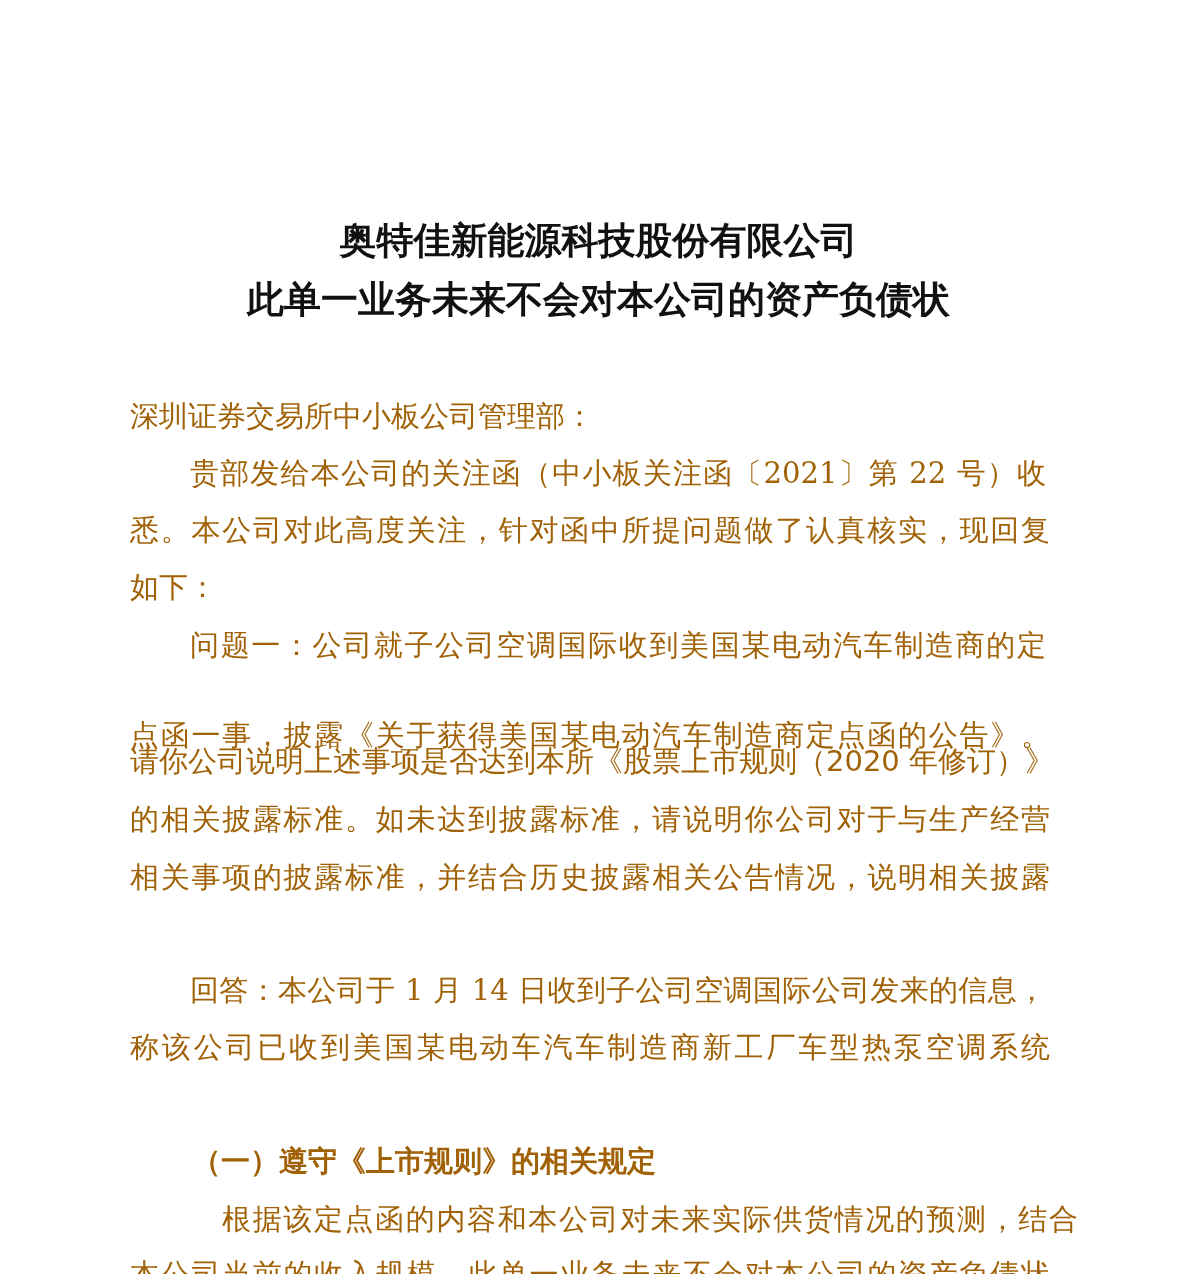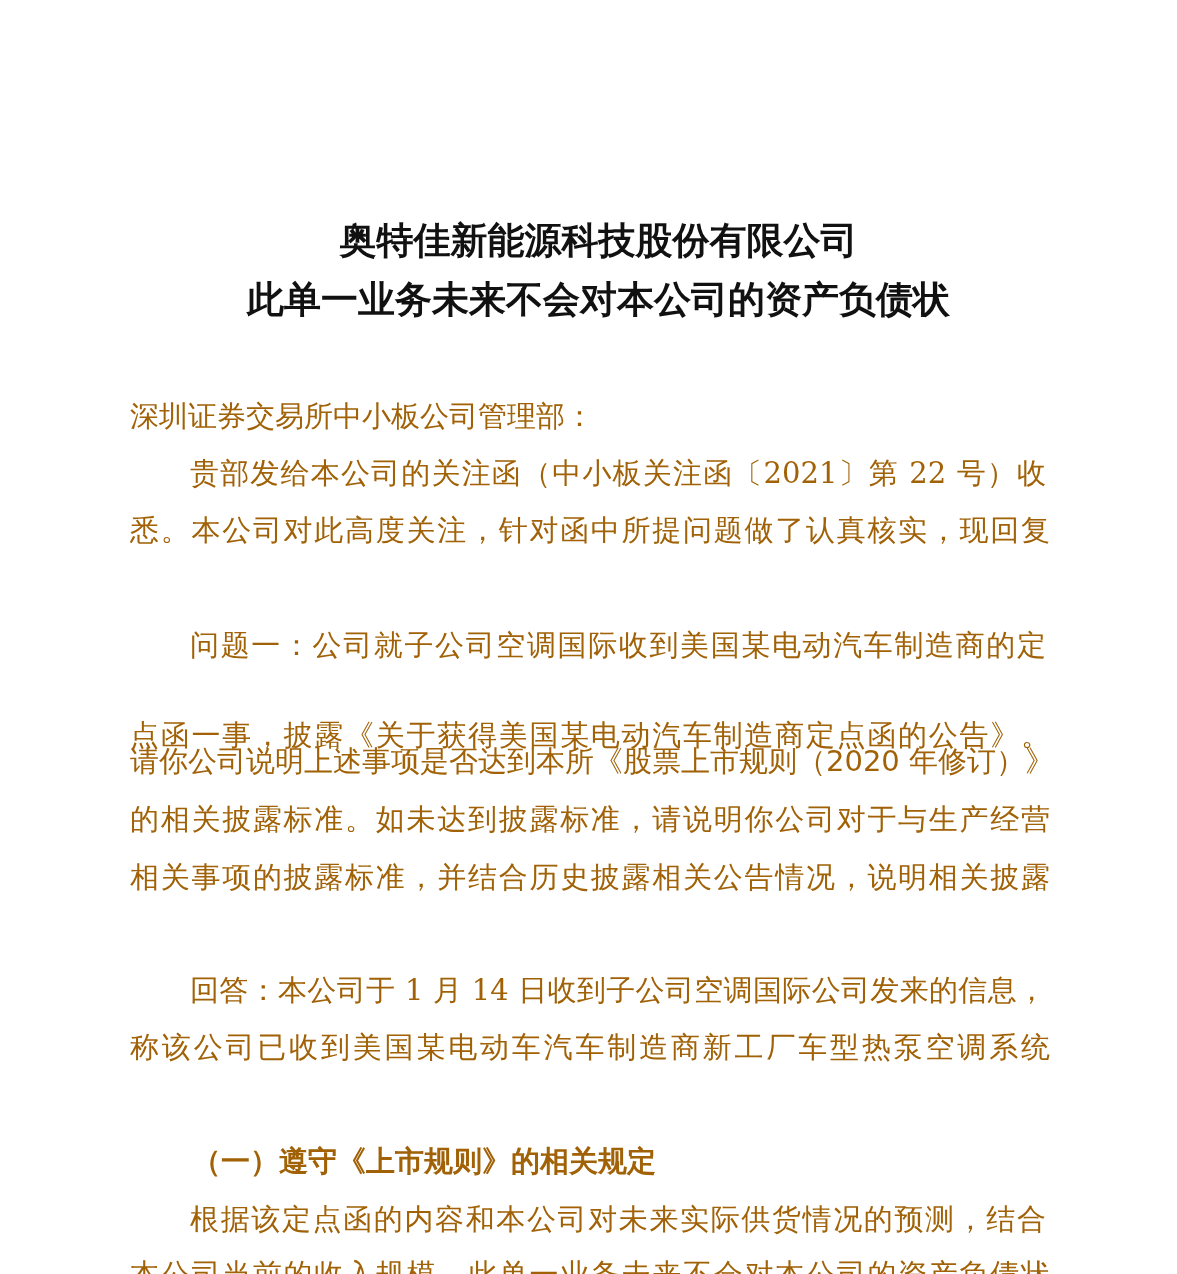--- a/index.html
+++ b/index.html
@@ -66,30 +66,31 @@
 
 <div class="page">
 
   <div class="title t1">奥特佳新能源科技股份有限公司</div>
   <div class="title t2">此单一业务未来不会对本公司的资产负债状</div>
 
   <div class="line serif" style="top:396px;">深圳证券交易所中小板公司管理部：</div>
 
   <div class="line serif indent justify" style="top:453px; width:856px;">贵部发给本公司的关注函（中小板关注函〔2021〕第 22 号）收</div>
   <div class="line serif justify" style="top:510px;">悉。本公司对此高度关注，针对函中所提问题做了认真核实，现回复</div>
+  <div class="line serif" style="top:567px;">如下：</div>
 
   <div class="line sans indent justify" style="top:625px; width:856px;">问题一：公司就子公司空调国际收到美国某电动汽车制造商的定</div>
   <div class="line sans justify" style="top:683px;margin-top:32px;">点函一事，披露《关于获得美国某电动汽车制造商定点函的公告》。</div>
   <div class="line sans justify" style="top:741px;">请你公司说明上述事项是否达到本所《股票上市规则（2020 年修订）》</div>
   <div class="line sans justify" style="top:799px;">的相关披露标准。如未达到披露标准，请说明你公司对于与生产经营</div>
   <div class="line sans justify" style="top:857px;">相关事项的披露标准，并结合历史披露相关公告情况，说明相关披露</div>
 
   <div class="line serif indent justify" style="top:970px; width:856px;">回答：本公司于 1 月 14 日收到子公司空调国际公司发来的信息，</div>
   <div class="line serif justify" style="top:1027px;">称该公司已收到美国某电动车汽车制造商新工厂车型热泵空调系统</div>
 
   <div class="line sans bold" style="top:1141px; left:182px;">（一）遵守《上市规则》的相关规定</div>
 
-  <div class="line serif indent justify" style="top:1199px; width:856px;">根据该定点函的内容和本公司对未来实际供货情况的预测，结合</div>
+  <div class="line serif indent justify" style="top:1199px; width:856px;margin-left:32px;">根据该定点函的内容和本公司对未来实际供货情况的预测，结合</div>
   <div class="line serif cut" style="top:1254px; height:20px;">
     <span class="justify" style="width:920px;">本公司当前的收入规模，此单一业务未来不会对本公司的资产负债状</span>
   </div>
 
 </div>
 
 </body></html>

